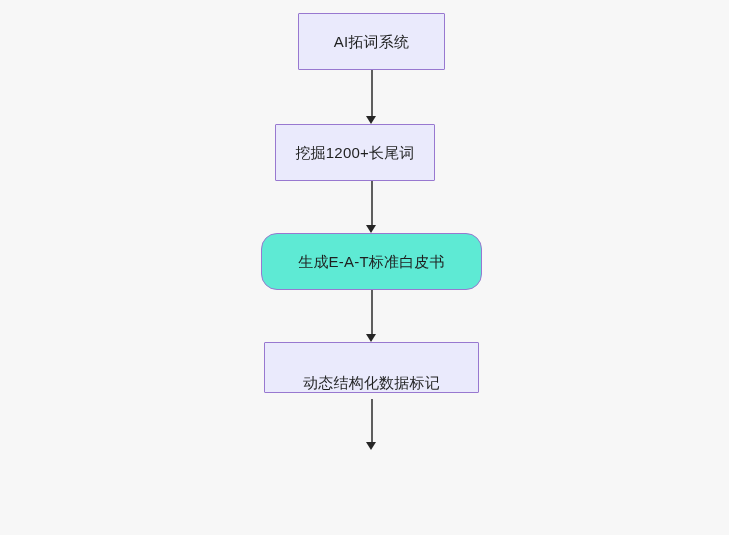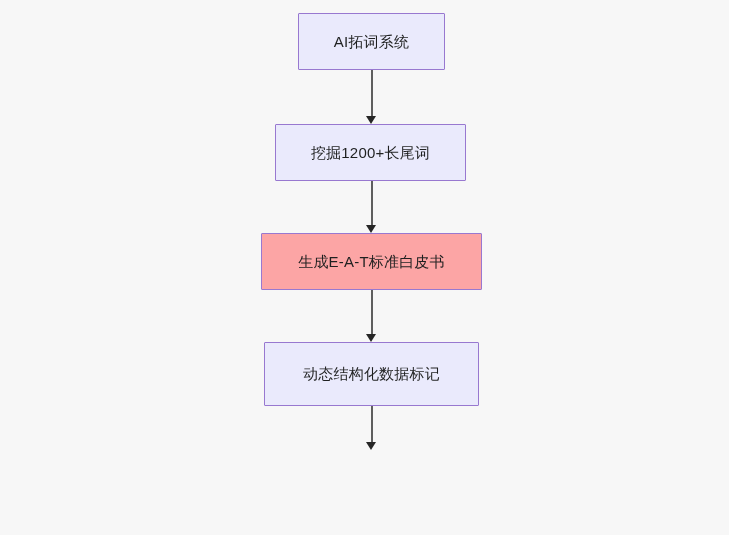--- a/index.html
+++ b/index.html
@@ -73,23 +73,23 @@
     <div class="edge-arrow" style="top: 43.5px; border-top-color: rgb(38, 38, 38);"></div>
   </div>
   <div class="edge" id="edge-3" style="left: 371px; top: 399px; width: 2px; height: 51px;">
     <div class="edge-line" style="height: 44px; background: rgb(94, 94, 94);"></div>
     <div class="edge-arrow" style="top: 42.5px; border-top-color: rgb(38, 38, 38);"></div>
   </div>
 
   <div class="node" id="node-0" style="left: 298px; top: 13px; width: 147px; height: 57px; background: rgb(234, 234, 252); border-color: rgb(152, 120, 208);">
     <span class="node-label">AI拓词系统</span>
   </div>
-  <div class="node" id="node-1" style="left: 275px; top: 124px; width: 191px; height: 57px; background: rgb(234, 234, 252); border-color: rgb(152, 120, 208);">
+  <div class="node" id="node-1" style="left: 275px; top: 124px; width: 160px; height: 57px; background: rgb(234, 234, 252); border-color: rgb(152, 120, 208);">
     <span class="node-label">挖掘1200+长尾词</span>
   </div>
-  <div class="node" id="node-2" style="left: 261px; top: 233px; width: 221px; height: 57px; background: #fca5a5; border-color: rgb(152, 120, 208);">
+  <div class="node" id="node-2" style="left: 261px; top: 233px; width: 221px; height: 57px; background: #5eead4; border-color: rgb(152, 120, 208); border-radius: 16px;">
     <span class="node-label">生成E-A-T标准白皮书</span>
   </div>
-  <div class="node" id="node-3" style="left: 264px; top: 342px; width: 215px; height: 64px; background: rgb(234, 234, 252); border-color: rgb(152, 120, 208);">
+  <div class="node" id="node-3" style="left: 264px; top: 342px; width: 215px; height: 51px; background: rgb(234, 234, 252); border-color: rgb(152, 120, 208); align-items: flex-end;">
     <span class="node-label">动态结构化数据标记</span>
   </div>
 
 </div>
 
 </body></html>

